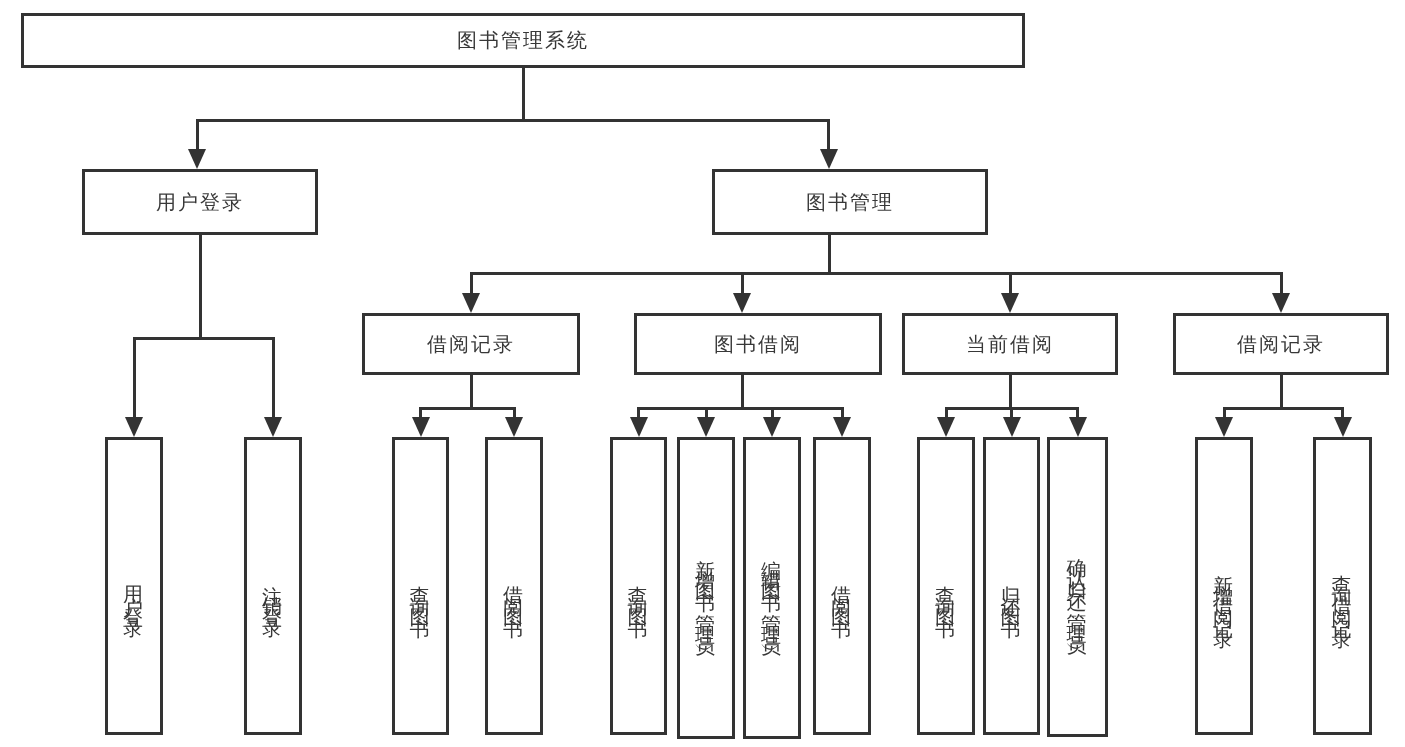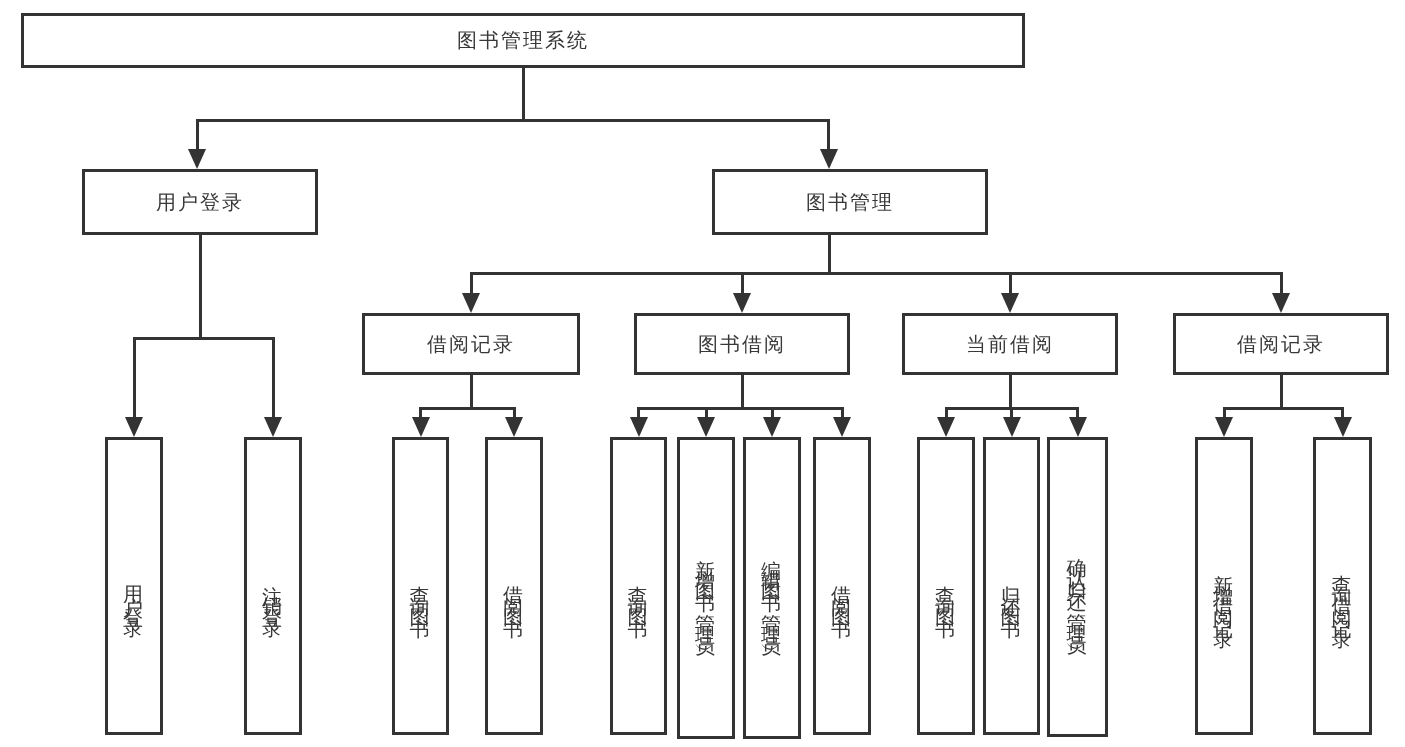--- a/index.html
+++ b/index.html
@@ -85,21 +85,21 @@
   <div class="line v" style="left:469.5px;top:272px;height:21px"></div>
   <div class="arrow" style="left:462px;top:293px"></div>
   <div class="line v" style="left:740.5px;top:272px;height:21px"></div>
   <div class="arrow" style="left:733px;top:293px"></div>
   <div class="line v" style="left:1008.5px;top:272px;height:21px"></div>
   <div class="arrow" style="left:1001px;top:293px"></div>
   <div class="line v" style="left:1279.5px;top:272px;height:21px"></div>
   <div class="arrow" style="left:1272px;top:293px"></div>
 
   <div class="node h-node" style="left:362px;top:313px;width:218px;height:62px">借阅记录</div>
-  <div class="node h-node" style="left:634px;top:313px;width:216px;height:62px">图书借阅</div>
+  <div class="node h-node" style="left:634px;top:313px;width:248px;height:62px">图书借阅</div>
   <div class="node h-node" style="left:1173px;top:313px;width:216px;height:62px">借阅记录</div>
   <div class="node h-node" style="left:902px;top:313px;width:216px;height:62px">当前借阅</div>
 
   <div class="line v" style="left:469.5px;top:375px;height:32px"></div>
   <div class="line h" style="left:419px;top:407px;width:96.5px"></div>
   <div class="line v" style="left:419px;top:407px;height:10px"></div>
   <div class="arrow" style="left:411.5px;top:417px"></div>
   <div class="line v" style="left:512.5px;top:407px;height:10px"></div>
   <div class="arrow" style="left:505px;top:417px"></div>
 

